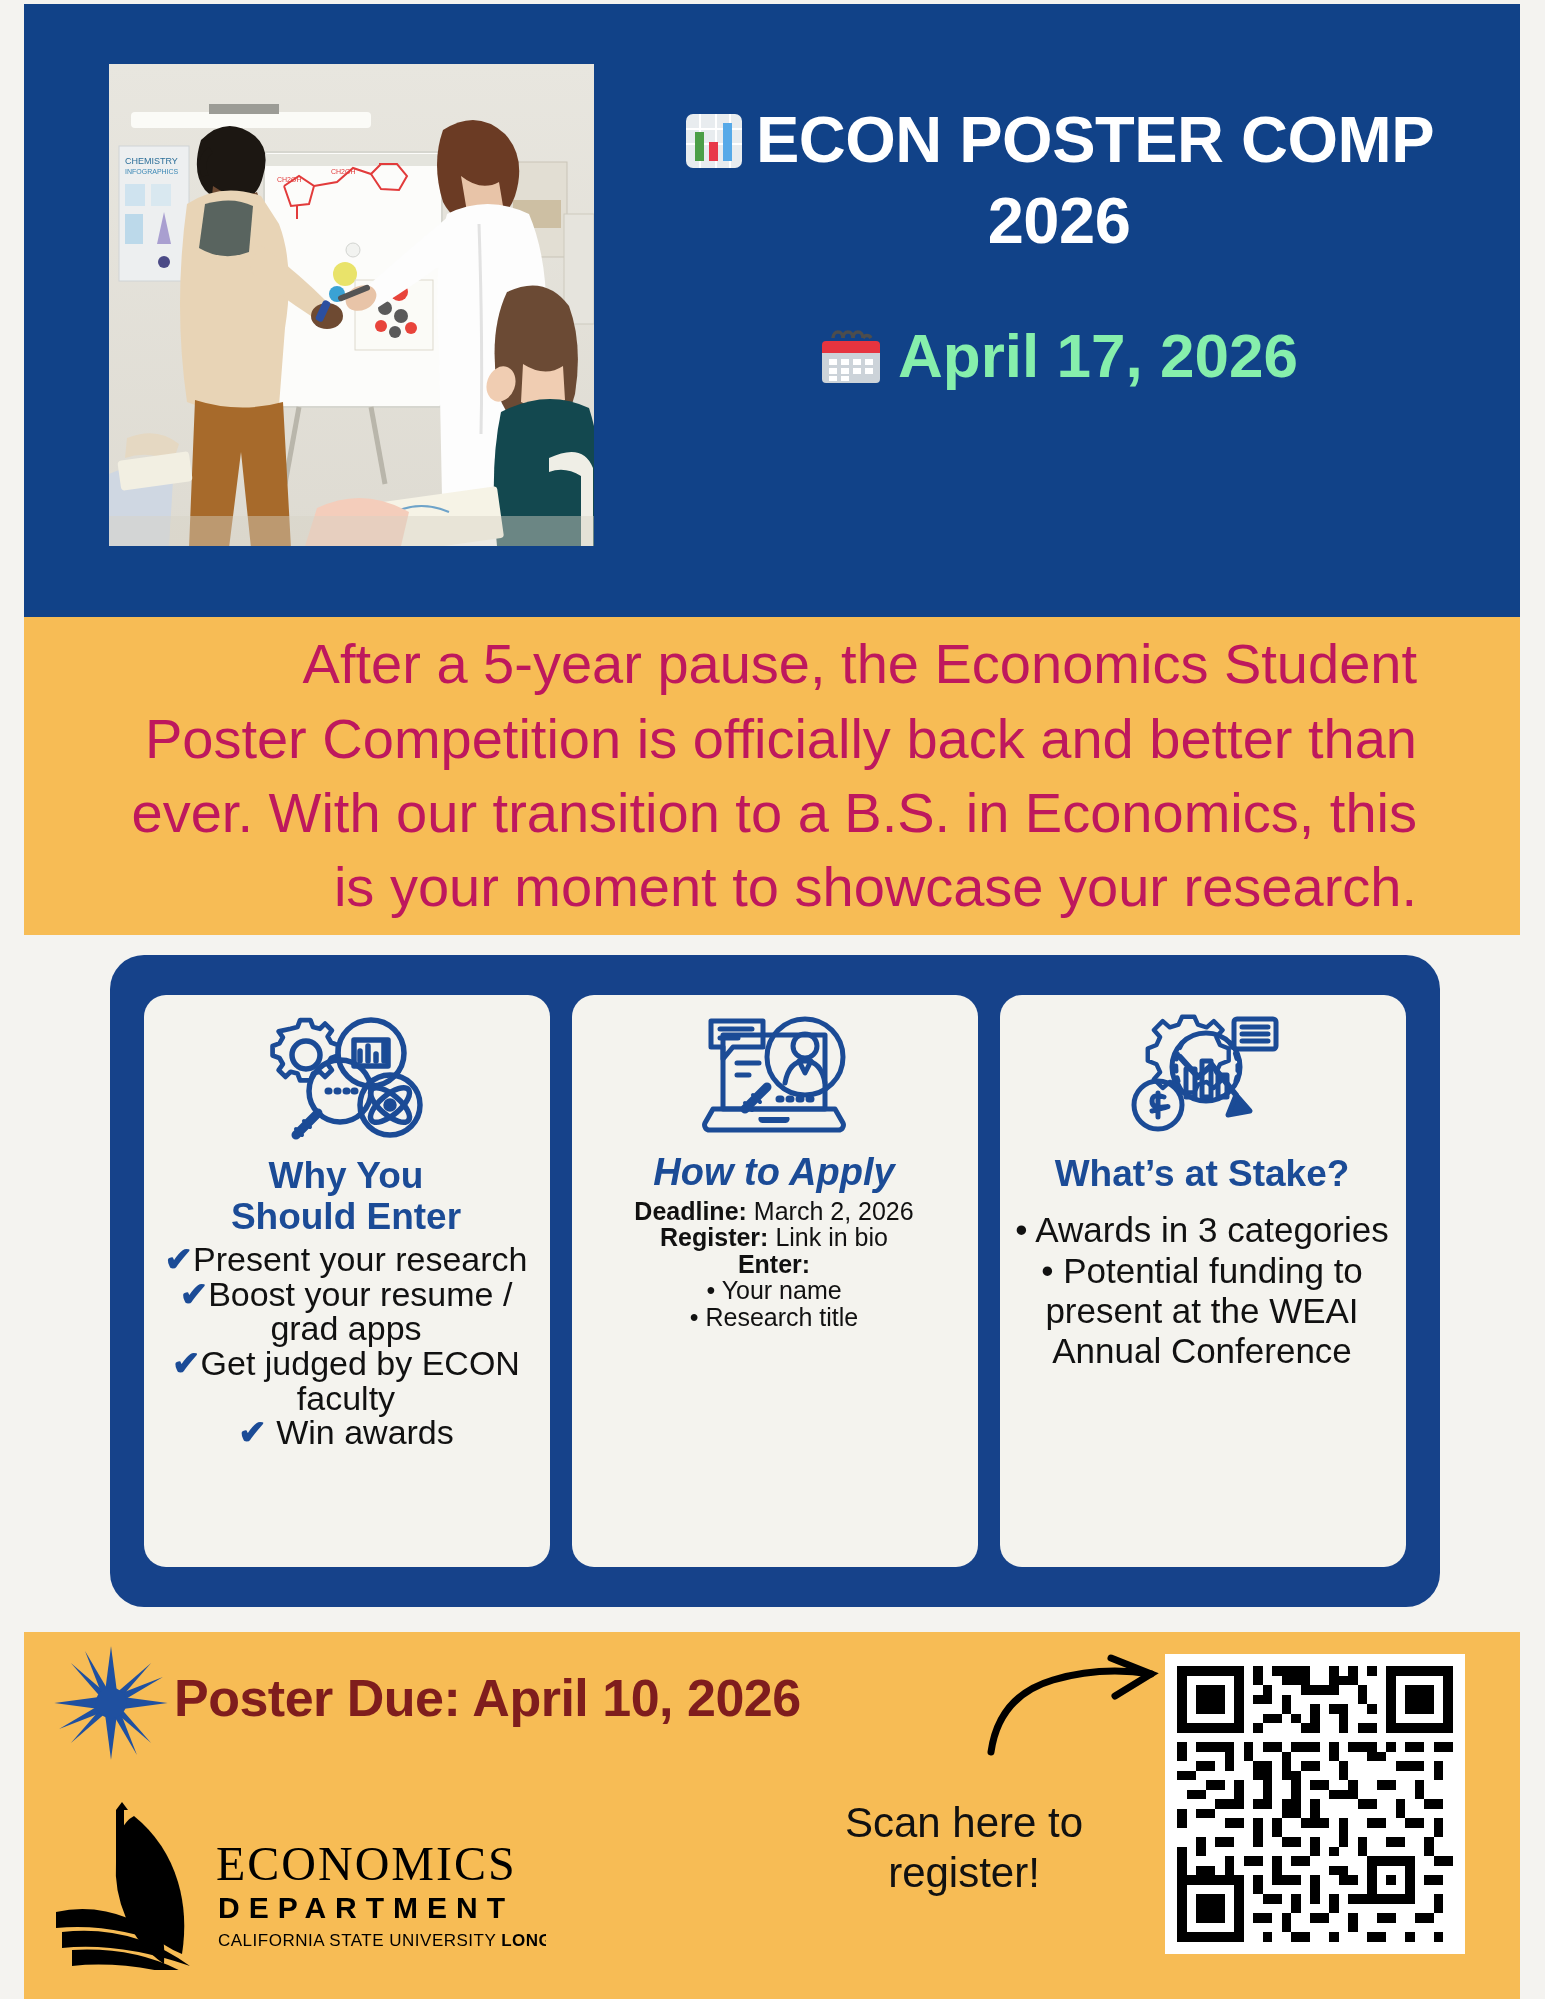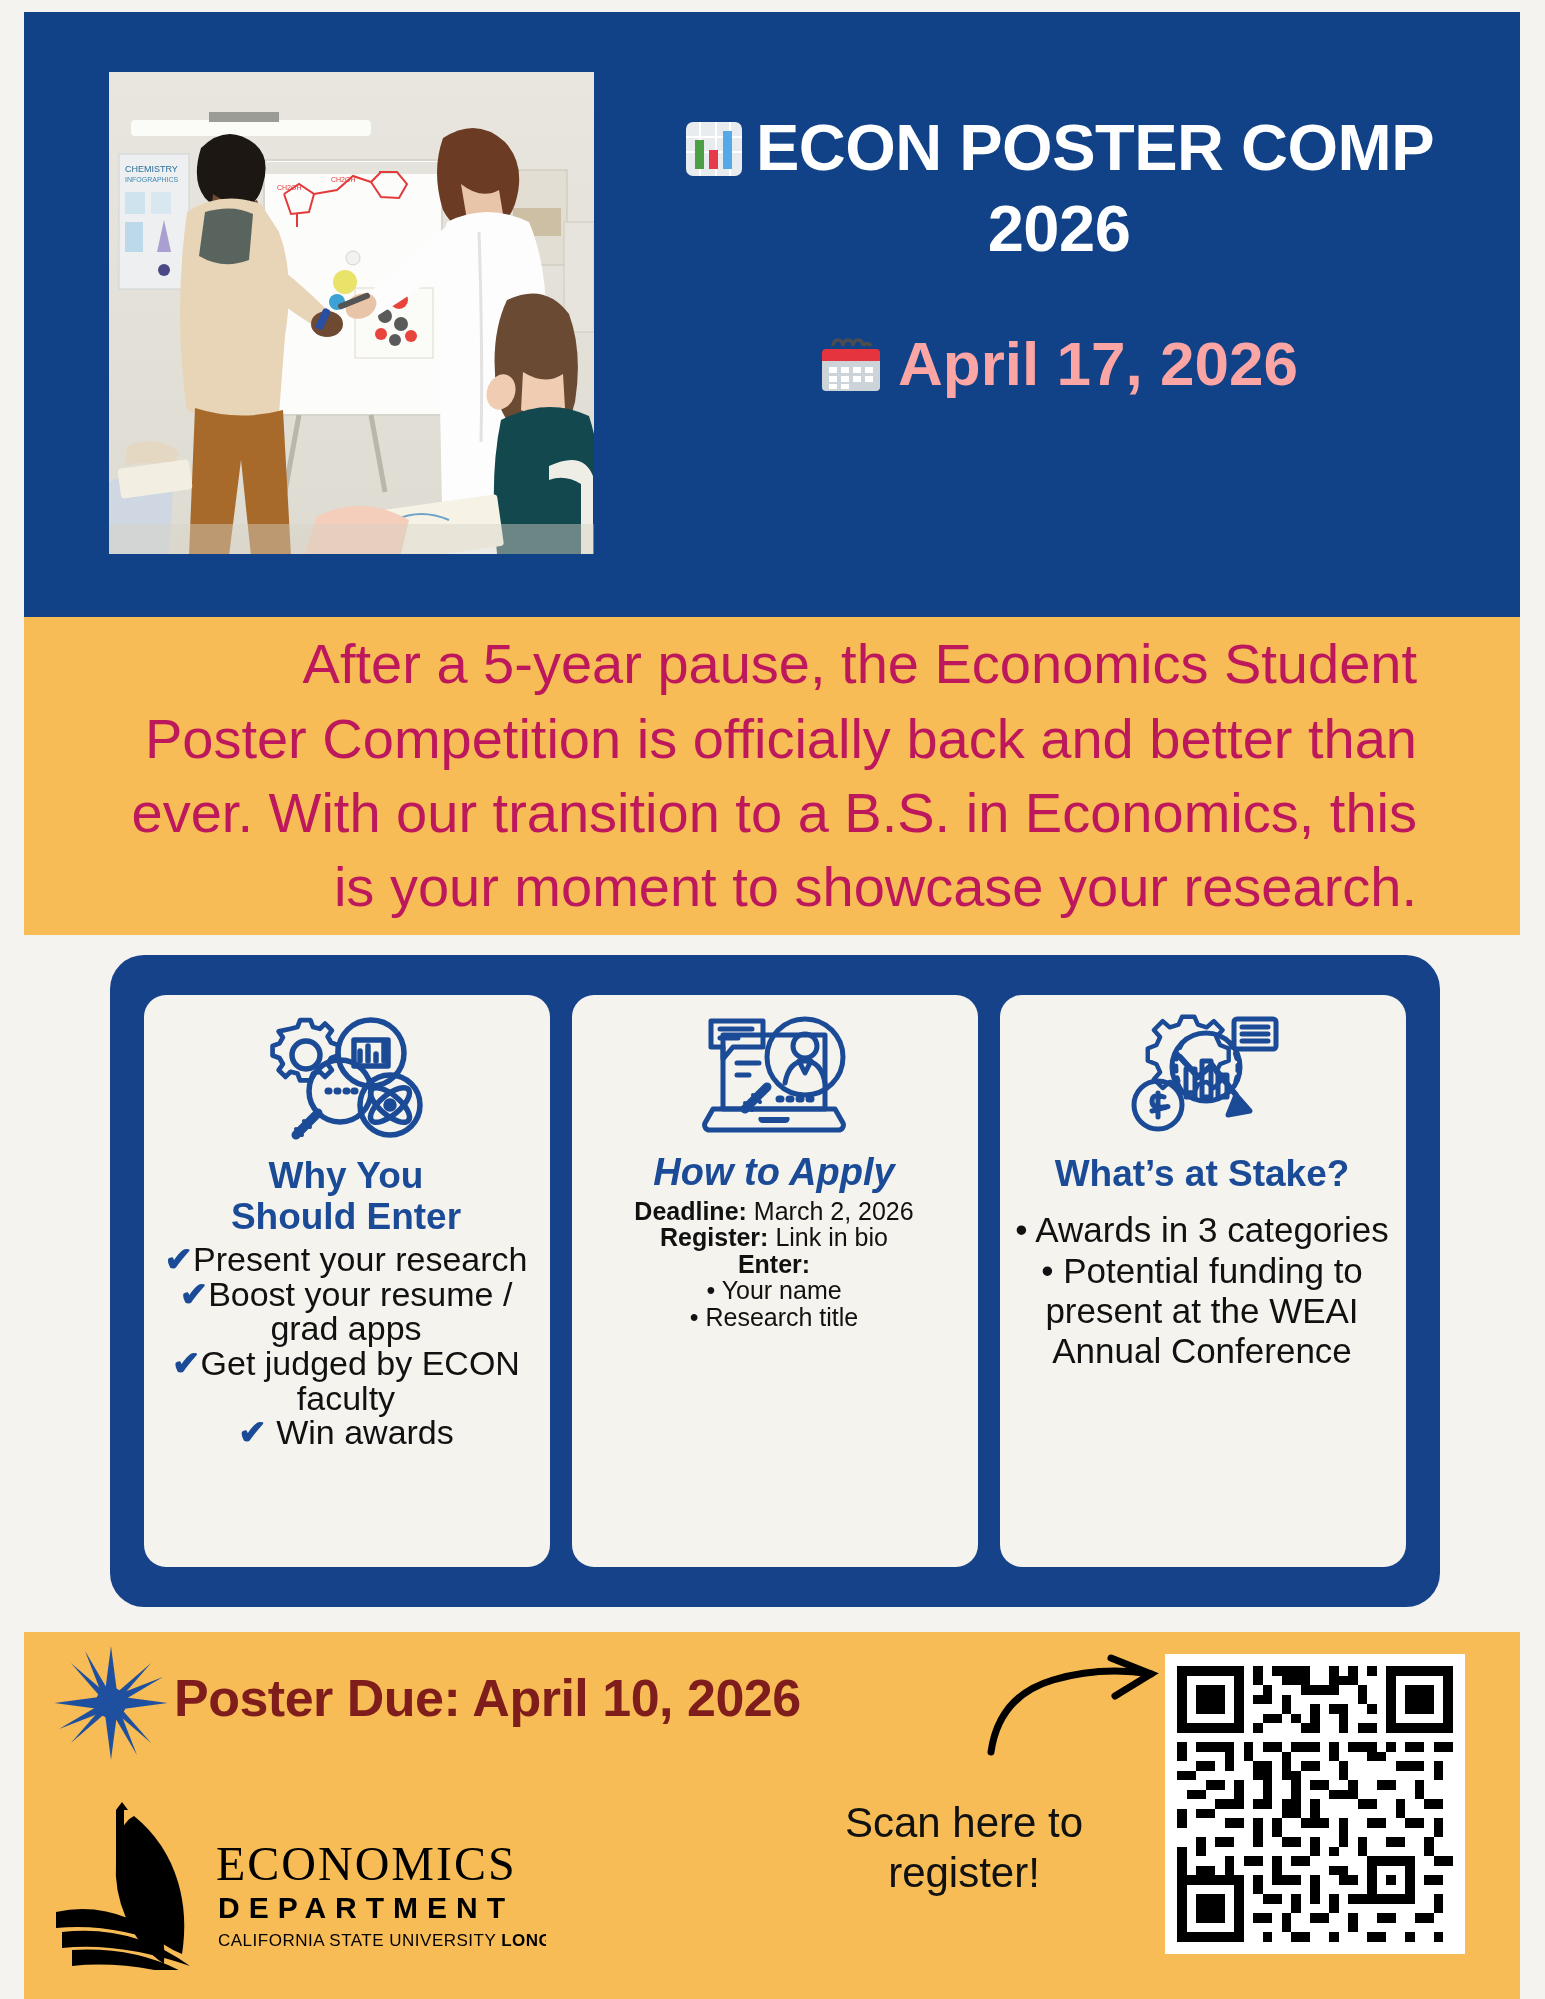--- a/index.html
+++ b/index.html
@@ -6,21 +6,21 @@
   html, body {
     width: 1545px; height: 1999px;
     background: #f4f3f0;
     font-family: "Liberation Sans", sans-serif;
     overflow: hidden;
   }
   .poster { position: relative; width: 1545px; height: 1999px; background: #f4f3f0; }
 
   
   .header {
-    position: absolute; left: 24px; top: 12px; width: 1496px; height: 617px;
+    position: absolute; left: 24px; top: 4px; width: 1496px; height: 617px;
     background: #114288;
   }
   .header-photo {
     position: absolute; left: 85px; top: 60px; width: 485px; height: 482px;
     overflow: hidden; background: #d8d6cf;
   }
   .header-title-wrap {
     position: absolute; left: 600px; top: 100px; width: 870px;
     text-align: center;
   }
@@ -33,21 +33,21 @@
     font-family: "Liberation Sans", sans-serif;
   }
   .title-icon {
     display: inline-block; vertical-align: -8px; margin-right: 12px;
   }
   .header-date-wrap {
     position: absolute; left: 600px; top: 318px; width: 870px;
     text-align: center;
   }
   .header-date {
-    color: #fca5a5; font-weight: 700; font-size: 62px; line-height: 1.1;
+    color: #86efac; font-weight: 700; font-size: 62px; line-height: 1.1;
     white-space: nowrap;
   }
   .date-icon { display:inline-block; vertical-align: -10px; margin-right: 16px; }
 
   
   .intro-band {
     position: absolute; left: 24px; top: 617px; width: 1496px; height: 318px;
     background: #f7bc55;
     display: flex; align-items: center; justify-content: center;
   }

